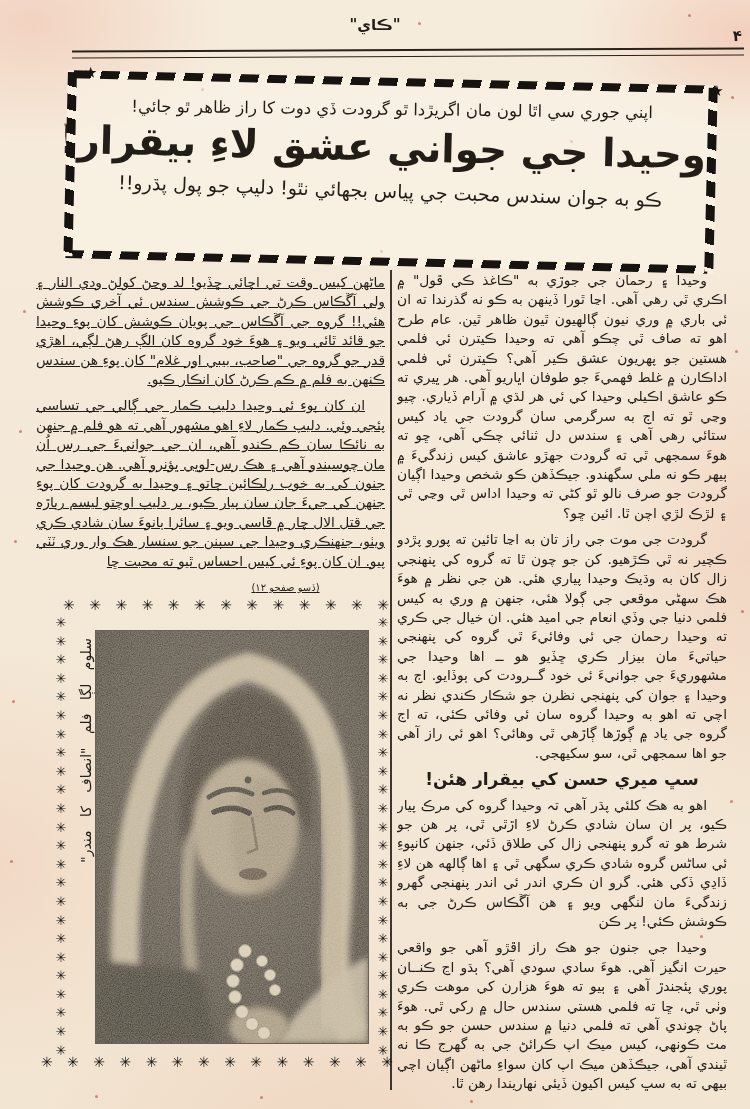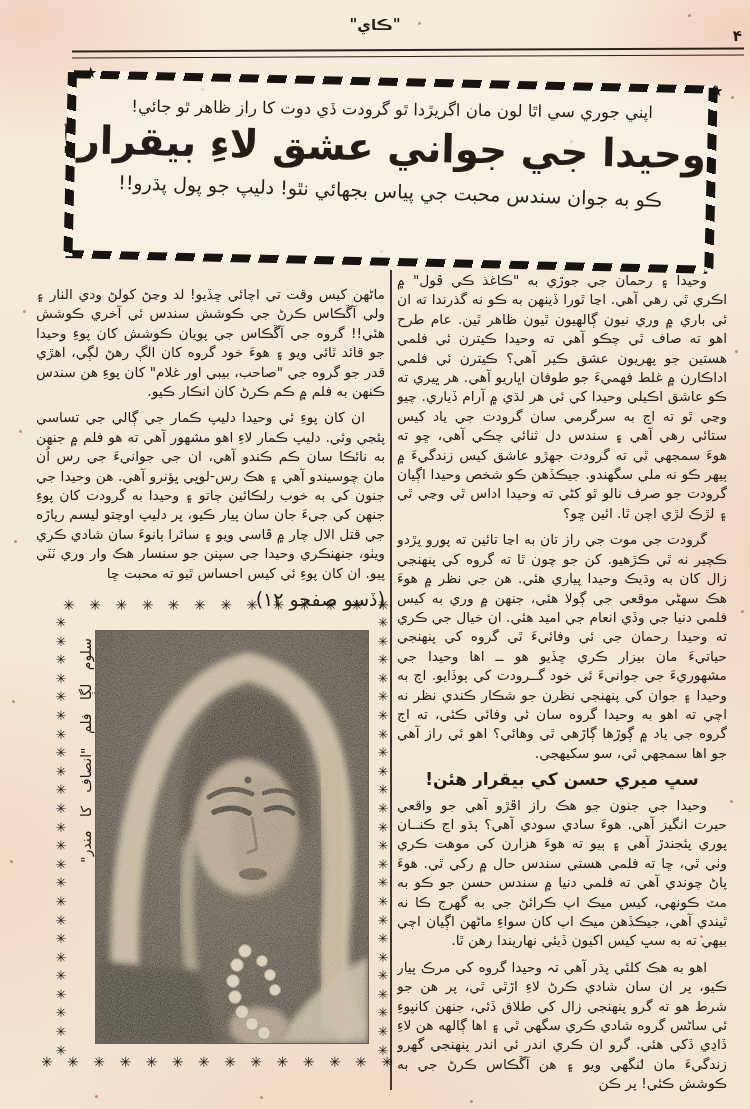--- a/index.html
+++ b/index.html
@@ -36,23 +36,23 @@
   .hb-star{position:absolute; font-size:15px; color:#171310; top:-7px;}
   .hb-star.l{left:16px;} .hb-star.r{right:-6px; top:-4px;}
   .hb-kicker{margin:22px 30px 0; text-align:center; font-size:16.5px; transform:rotate(-.7deg); white-space:nowrap;}
   .hb-main{margin:6px 10px 0; text-align:center; font-size:39px; font-weight:bold; white-space:nowrap;}
   .hb-sub{margin:10px 24px 0; text-align:center; font-size:19px; transform:rotate(.5deg); white-space:nowrap;}
   
   .col{position:absolute; font-size:13.8px; line-height:19.4px; text-align:justify; overflow:hidden;}
   .col p{margin:0 0 7px;}
   .col p.ind{text-indent:20px;}
   .col-right{left:397px; top:271px; width:330px; height:828px;}
-  .col-left{left:36px; top:285px; width:349px; height:332px;}
+  .col-left{left:36px; top:273px; width:349px; height:332px;text-decoration:underline;}
   .subhead{font-size:17px; font-weight:bold; text-align:center; margin:3px 0 6px;}
-  .cont-note{text-align:right; padding-left:150px; font-size:19px;}
+  .cont-note{text-align:center; padding-left:150px; font-size:10px;}
   .divider{position:absolute; left:390px; top:270px; width:2px; height:820px; background:#3c362d;}
   
   .pframe{position:absolute; left:46px; top:598px; width:344px; height:476px; color:#14110d;}
   .fg-row{position:absolute; font-size:14px; letter-spacing:5px; white-space:nowrap; overflow:hidden; height:20px;}
   .fg-top{top:-1px; left:12px; right:-4px;}
   .fg-bot{bottom:0; left:-6px; right:-8px;}
   .fg-col{position:absolute; width:18px; top:16px; bottom:14px; font-size:13px; line-height:18.6px;
     word-break:break-all; overflow:hidden; text-align:center;}
   .fg-left{left:6px;} .fg-right{right:-2px;}
   .vcap{position:absolute; left:32px; top:424px; width:384px; height:20px;
@@ -105,22 +105,22 @@
     <div class="hb-main">وحيدا جي جواني عشق لاءِ بيقرار!</div>
     <div class="hb-sub">ڪو به جوان سندس محبت جي پياس بجهائي نٿو! دليپ جو پول پڌرو!!</div>
   </section>
 
   <div class="divider"></div>
 
   <section class="col col-right">
     <p class="ind">وحيدا ۽ رحمان جي جوڙي به "ڪاغذ ڪي ڦول" ۾ اڪري ٿي رهي آهي. اڃا ٿورا ڏينهن به ڪو نه گذرندا ته ان ئي باري ۾ وري نيون ڳالهيون ٿيون ظاهر ٿين. عام طرح اهو ته صاف ٿي چڪو آهي ته وحيدا ڪيترن ئي فلمي هستين جو پهريون عشق ڪير آهي؟ ڪيترن ئي فلمي اداڪارن ۾ غلط فهميءَ جو طوفان اڀاريو آهي. هر ڀيري ته ڪو عاشق اڪيلي وحيدا کي ئي هر لڌي ۾ آرام ڏياري. چيو وڃي ٿو ته اڄ به سرگرمي سان گرودت جي ياد کيس ستائي رهي آهي ۽ سندس دل ثنائي چڪي آهي، ڇو ته هوءَ سمجهي ٿي ته گرودت جهڙو عاشق کيس زندگيءَ ۾ ٻيهر ڪو نه ملي سگهندو. جيڪڏهن ڪو شخص وحيدا اڳيان گرودت جو صرف نالو ٿو کڻي ته وحيدا اداس ٿي وڃي ٿي ۽ لڙڪ لڙي اچن ٿا. ائين ڇو؟</p>
     <p class="ind">گرودت جي موت جي راز تان به اڃا تائين ته پورو پڙدو ڪچير نه ٿي ڪڙهيو. کن جو چون ٿا ته گروه کي پنهنجي زال کان به وڌيڪ وحيدا پياري هئي. هن جي نظر ۾ هوءَ هڪ سهڻي موقعي جي ڳولا هئي، جنهن ۾ وري به کيس فلمي دنيا جي وڏي انعام جي اميد هئي. ان خيال جي ڪري ته وحيدا رحمان جي ئي وفائيءَ ٿي گروه کي پنهنجي حياتيءَ مان بيزار ڪري ڇڏيو هو ــ اها وحيدا جي مشهوريءَ جي جوانيءَ ئي خود گــرودت کي ٻوڏايو. اڄ به وحيدا ۽ جوان کي پنهنجي نظرن جو شڪار ڪندي نظر نه اچي ته اهو به وحيدا گروه سان ئي وفائي ڪئي، ته اڄ گروه جي ياد ۾ ڳوڙها ڳاڙهي ٿي وهائي؟ اهو ئي راز آهي جو اها سمجهي ٿي، سو سکيھجي.</p>
     <h2 class="subhead">سڀ ميري حسن کي بيقرار هئن!</h2>
+    <p class="ind">اهو به هڪ کلئي پڌر آهي تہ وحيدا گروه کي مرڪ پيار ڪيو، پر ان سان شادي ڪرڻ لاءِ اڙٿي ٿي، پر هن جو شرط هو ته گرو پنهنجي زال کي طلاق ڏئي، جنهن کانپوءِ ئي ساڻس گروه شادي ڪري سگهي ٿي ۽ اها ڳالهه هن لاءِ ڏاڍي ڏکي هئي. گرو ان ڪري اندر ئي اندر پنهنجي گهرو زندگيءَ مان لنگهي ويو ۽ هن آڱڪاس ڪرڻ جي به ڪوشش ڪئي! پر ڪن</p>
     <p class="ind">وحيدا جي جنون جو هڪ راز اڦڙو آهي جو واقعي حيرت انگيز آهي. هوءَ سادي سودي آهي؟ ٻڌو اڃ ڪنــان پوري پئجندڙ آهي ۽ ٻيو ته هوءَ هزارن کي موهت ڪري وٺي ٿي، ڇا ته فلمي هستي سندس حال ۾ رکي ٿي. هوءَ پاڻ چوندي آهي ته فلمي دنيا ۾ سندس حسن جو ڪو به مٽ ڪونهي، کيس ميڪ اپ ڪرائڻ جي به گهرج ڪا نه ٿيندي آهي، جيڪڏهن ميڪ اپ کان سواءِ ماڻهن اڳيان اچي بيهي ته به سڀ کيس اکيون ڏيئي نهاريندا رهن ٿا.</p>
-    <p class="ind">اهو به هڪ کلئي پڌر آهي تہ وحيدا گروه کي مرڪ پيار ڪيو، پر ان سان شادي ڪرڻ لاءِ اڙٿي ٿي، پر هن جو شرط هو ته گرو پنهنجي زال کي طلاق ڏئي، جنهن کانپوءِ ئي ساڻس گروه شادي ڪري سگهي ٿي ۽ اها ڳالهه هن لاءِ ڏاڍي ڏکي هئي. گرو ان ڪري اندر ئي اندر پنهنجي گهرو زندگيءَ مان لنگهي ويو ۽ هن آڱڪاس ڪرڻ جي به ڪوشش ڪئي! پر ڪن</p>
   </section>
 
   <section class="col col-left">
     <p>ماڻهن کيس وقت تي اچائي ڇڏيو! لد وڃڻ کولڻ ودي النار ۽ ولي آڱڪاس ڪرڻ جي ڪوشش سندس ئي آخري ڪوشش هئي!! گروه جي آڱڪاس جي پويان ڪوشش کان پوءِ وحيدا جو قائد ٿائي ويو ۽ هوءَ خود گروه کان الڳ رهڻ لڳي، اهڙي قدر جو گروه جي "صاحب، بيبي اور غلام" کان پوءِ هن سندس ڪنهن به فلم ۾ ڪم ڪرڻ کان انڪار ڪيو.</p>
     <p class="ind">ان کان پوءِ ئي وحيدا دليپ ڪمار جي ڳالي جي تساسي پئجي وئي. دليپ ڪمار لاءِ اهو مشهور آهي ته هو فلم ۾ جنهن به نائڪا سان ڪم ڪندو آهي، ان جي جوانيءَ جي رس اُن مان چوسيندو آهي ۽ هڪ رس-لوڀي ڀؤنرو آهي. هن وحيدا جي جنون کي به خوب رلڪائين ڄاتو ۽ وحيدا به گرودت کان پوءِ جنهن کي جيءَ جان سان پيار ڪيو، پر دليپ اوچتو ليسم رٻاڙه جي قتل الال چار ۾ ڦاسي ويو ۽ سائرا ٻانوءَ سان شادي ڪري ويٺو، جنهنڪري وحيدا جي سپنن جو سنسار هڪ وار وري ٽٽي پيو. ان کان پوءِ ئي کيس احساس ٿيو ته محبت ڇا</p>
     <div class="cont-note">(ڏسو صفحو ۱۲)</div>
   </section>
 
   <figure class="pframe" style="margin:0;">
     <div class="fg-row fg-top">✳ ✳ ✳ ✳ ✳ ✳ ✳ ✳ ✳ ✳ ✳ ✳ ✳ ✳ ✳ ✳ ✳ ✳ ✳ ✳ ✳ ✳</div>

